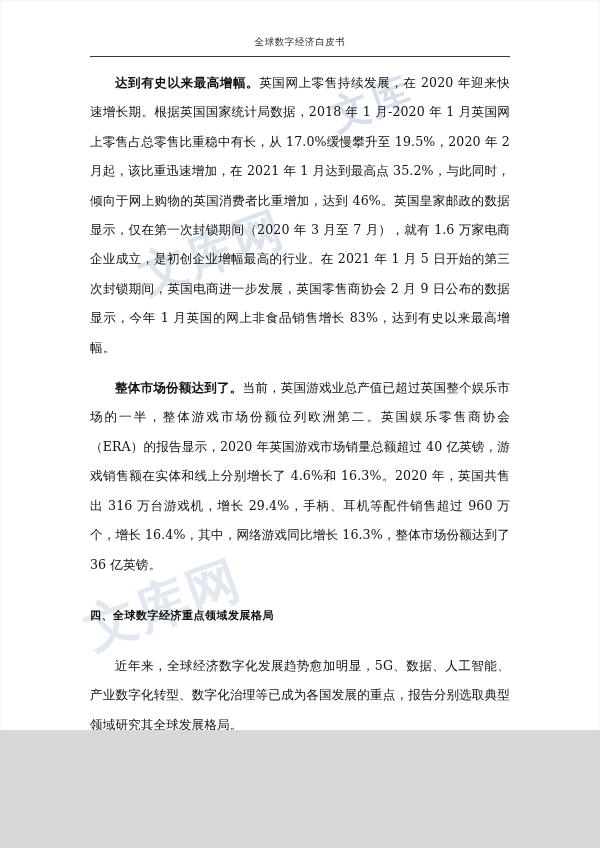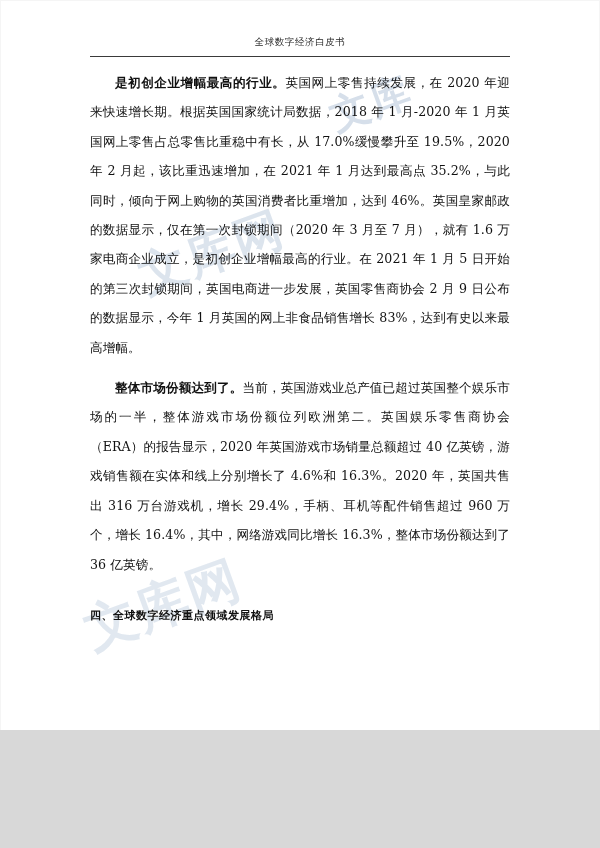--- a/index.html
+++ b/index.html
@@ -134,28 +134,29 @@
     <div class="header">全球数字经济白皮书</div>
     <div class="header-rule"></div>
 
     <div class="wm wm-1">文库</div>
     <div class="wm wm-2">文库网</div>
     <div class="wm wm-3">文库网</div>
 
     <div class="content">
 
       <p class="para">
-        <span class="lead">是初创企业增幅最高的行业。</span><span>英国网上零售持续发展，在 2020 年迎来快速增长期。根据英国国家统计局数据，2018 年 1 月-2020 年 1 月英国网上零售占总零售比重稳中有长，从 17.0%缓慢攀升至 19.5%，2020 年 2 月起，该比重迅速增加，在 2021 年 1 月达到最高点 35.2%，与此同时，倾向于网上购物的英国消费者比重增加，达到 46%。英国皇家邮政的数据显示，仅在第一次封锁期间（2020 年 3 月至 7 月），就有 1.6 万家电商企业成立，是初创企业增幅最高的行业。在 2021 年 1 月 5 日开始的第三次封锁期间，英国电商进一步发展，英国零售商协会 2 月 9 日公布的数据显示，今年 1 月英国的网上非食品销售增长 83%，达到有史以来最高增幅。</span>
+        <span class="lead">达到有史以来最高增幅。</span><span>英国网上零售持续发展，在 2020 年迎来快速增长期。根据英国国家统计局数据，2018 年 1 月-2020 年 1 月英国网上零售占总零售比重稳中有长，从 17.0%缓慢攀升至 19.5%，2020 年 2 月起，该比重迅速增加，在 2021 年 1 月达到最高点 35.2%，与此同时，倾向于网上购物的英国消费者比重增加，达到 46%。英国皇家邮政的数据显示，仅在第一次封锁期间（2020 年 3 月至 7 月），就有 1.6 万家电商企业成立，是初创企业增幅最高的行业。在 2021 年 1 月 5 日开始的第三次封锁期间，英国电商进一步发展，英国零售商协会 2 月 9 日公布的数据显示，今年 1 月英国的网上非食品销售增长 83%，达到有史以来最高增幅。</span>
       </p>
 
       <p class="para spaced">
         <span class="lead">整体市场份额达到了。</span><span>当前，英国游戏业总产值已超过英国整个娱乐市场的一半，整体游戏市场份额位列欧洲第二。英国娱乐零售商协会（ERA）的报告显示，2020 年英国游戏市场销量总额超过 40 亿英镑，游戏销售额在实体和线上分别增长了 4.6%和 16.3%。2020 年，英国共售出 316 万台游戏机，增长 29.4%，手柄、耳机等配件销售超过 960 万个，增长 16.4%，其中，网络游戏同比增长 16.3%，整体市场份额达到了 36 亿英镑。</span>
       </p>
 
       <h2 class="section">四、全球数字经济重点领域发展格局</h2>
 
+      <p class="para">近年来，全球经济数字化发展趋势愈加明显，5G、数据、人工智能、产业数字化转型、数字化治理等已成为各国发展的重点，报告分别选取典型领域研究其全球发展格局。</p>
 
     </div>
 
     <div class="page-number">45</div>
     <div class="page-shadow"></div>
   </div>
 </div>
 
 </body></html>

